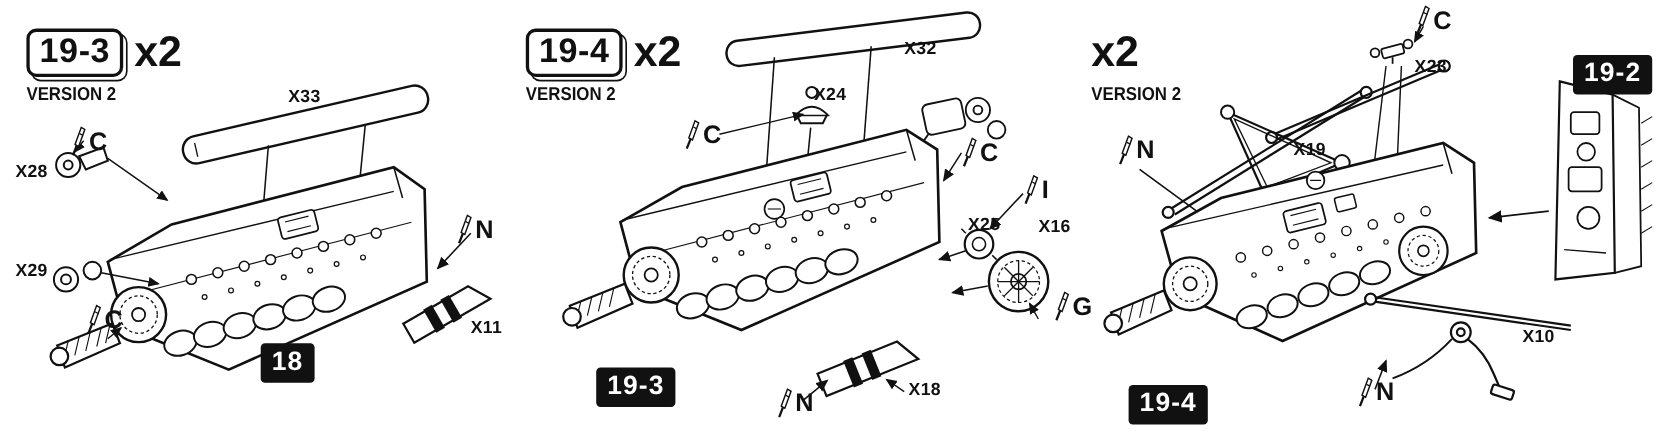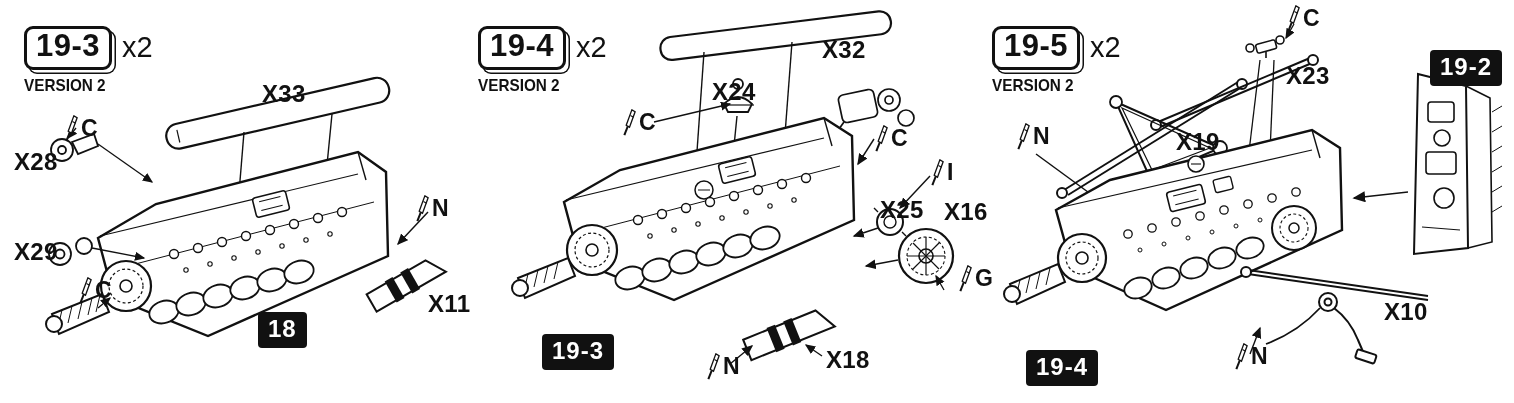--- a/index.html
+++ b/index.html
@@ -4,23 +4,23 @@
 <style>
   *{margin:0;padding:0;box-sizing:border-box;}
   html,body{width:1514px;height:403px;}
   body{background:#fff;font-family:"Liberation Sans",sans-serif;color:#111;overflow:hidden;}
   .canvas{position:relative;width:1211px;height:403px;background:#fff;}
   svg.engine{position:absolute;overflow:visible;}
   .step-group{position:absolute;display:flex;align-items:center;gap:10px;}
   .step-box{display:inline-block;border:3.5px solid #111;border-radius:9px;padding:0 9px 3px;
             font-size:31px;font-weight:bold;letter-spacing:.5px;line-height:1.12;background:#fff;
             box-shadow:4px 4px 0 -1.5px #fff,4px 4px 0 0 #111;}
-  .multiplier{font-size:29px;font-weight:normal;}
+  .multiplier{font-size:39px;font-weight:bold;}
   .version{position:absolute;font-size:17px;font-weight:bold;transform:scaleX(.9);transform-origin:left top;white-space:nowrap;}
-  .part-label{position:absolute;font-size:24px;font-weight:bold;letter-spacing:.3px;white-space:nowrap;}
+  .part-label{position:absolute;font-size:16px;font-weight:bold;letter-spacing:.3px;white-space:nowrap;}
   .badge{position:absolute;background:#111;color:#fff;font-weight:bold;font-size:24px;line-height:1;
          padding:5px 10px 7px;border-radius:4px;letter-spacing:1px;white-space:nowrap;}
   .paint{position:absolute;display:flex;align-items:flex-start;gap:2px;}
   .paint-letter{font-size:23px;font-weight:bold;line-height:1;margin-top:3px;}
   .brush-icon{width:15px;height:29px;}
 </style>
 </head>
 <body>
 
 <div class="canvas">
@@ -355,29 +355,29 @@
         <use href="#brush"></use>
       </svg>
     <b class="paint-letter">C</b>
   </span>
   <span class="paint" style="left:415px;top:194px">
     <svg class="brush-icon" viewBox="0 0 16 30">
         <use href="#brush"></use>
       </svg>
     <b class="paint-letter">N</b>
   </span>
-  <span class="badge" style="left:258px;top:312px">18</span>
+  <span class="badge" style="left:237px;top:312px">18</span>
 
   <div class="step-group" style="left:478px;top:26px">
     <span class="step-box">19-4</span>
     <span class="multiplier">x2</span>
   </div>
   <div class="version" style="left:478px;top:76px">VERSION 2</div>
   <span class="part-label" style="left:822px;top:36px">X32</span>
-  <span class="part-label" style="left:712px;top:78px">X24</span>
+  <span class="part-label" style="left:740px;top:78px">X24</span>
   <span class="part-label" style="left:880px;top:196px">X25</span>
   <span class="part-label" style="left:944px;top:198px">X16</span>
   <span class="part-label" style="left:826px;top:346px">X18</span>
   <span class="paint" style="left:622px;top:108px">
     <svg class="brush-icon" viewBox="0 0 16 30">
         <use href="#brush"></use>
       </svg>
     <b class="paint-letter">C</b>
   </span>
   <span class="paint" style="left:874px;top:124px">
@@ -400,25 +400,24 @@
   </span>
   <span class="paint" style="left:706px;top:352px">
     <svg class="brush-icon" viewBox="0 0 16 30">
         <use href="#brush"></use>
       </svg>
     <b class="paint-letter">N</b>
   </span>
   <span class="badge" style="left:542px;top:334px">19-3</span>
 
   <div class="step-group" style="left:992px;top:26px">
-    <span class="step-box">19-5</span>
     <span class="multiplier">x2</span>
   </div>
   <div class="version" style="left:992px;top:76px">VERSION 2</div>
-  <span class="part-label" style="left:1286px;top:62px">X23</span>
+  <span class="part-label" style="left:1286px;top:52px">X23</span>
   <span class="part-label" style="left:1176px;top:128px">X19</span>
   <span class="part-label" style="left:1384px;top:298px">X10</span>
   <span class="paint" style="left:1286px;top:4px">
     <svg class="brush-icon" viewBox="0 0 16 30">
         <use href="#brush"></use>
       </svg>
     <b class="paint-letter">C</b>
   </span>
   <span class="paint" style="left:1016px;top:122px">
     <svg class="brush-icon" viewBox="0 0 16 30">

